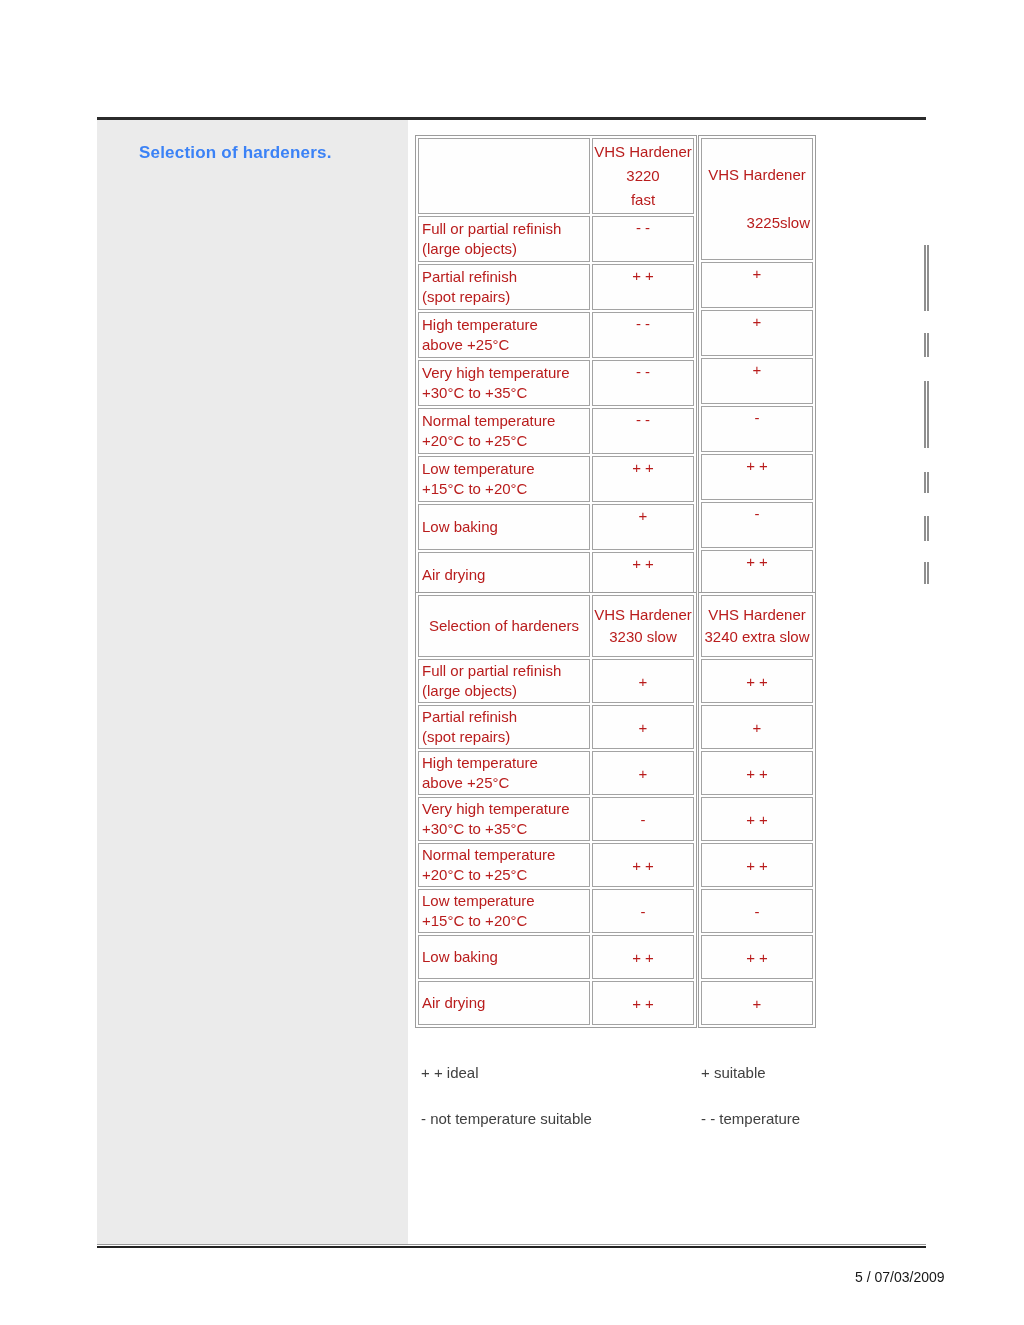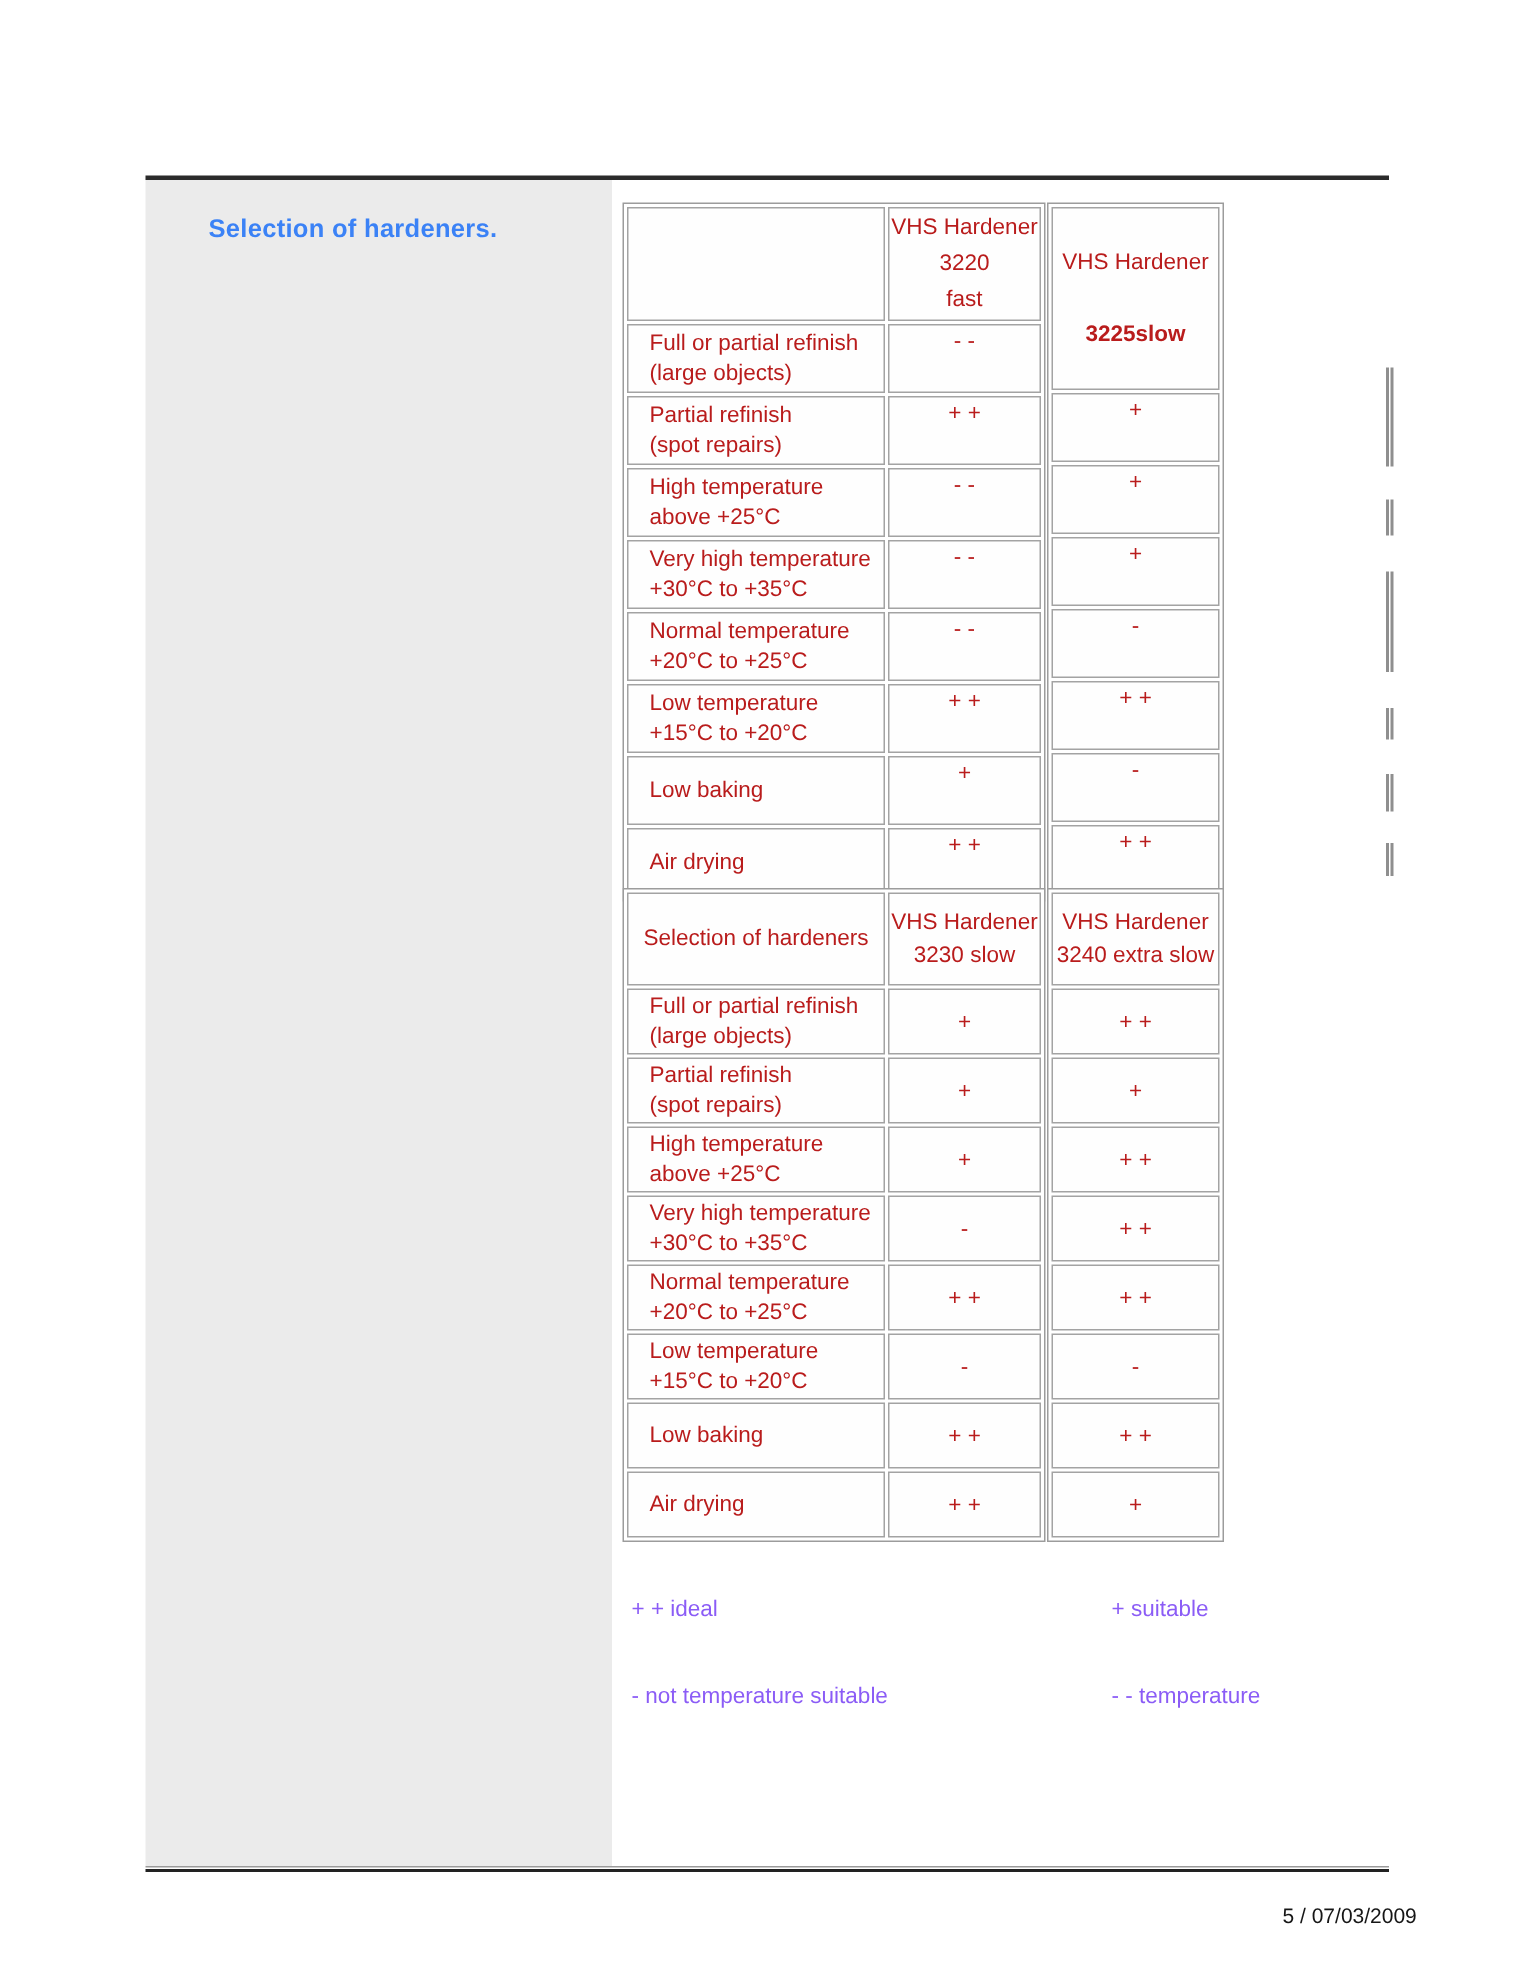--- a/index.html
+++ b/index.html
@@ -42,37 +42,37 @@
     font-weight: normal;
     color: #b91c1c;
     padding: 0;
   }
   .lbl-col  { width: 170px; }
   .rat-col  { width: 100px; }
   .side-col { width: 110px; }
 
   .hdr1 { height: 74px; vertical-align: middle; text-align: center; line-height: 24px; white-space: pre-line; }
   .hdr2 { height: 60px; vertical-align: middle; text-align: center; line-height: 22px; white-space: pre-line; }
-  .hdr-split { display: flex; justify-content: center; padding: 0 2px; line-height: 24px; font-weight: bold; }
+  .hdr-split { display: flex; justify-content: flex-end; padding: 0 2px; line-height: 24px; }
 
   td.lbl {
     height: 42px; vertical-align: middle; text-align: left;
-    padding-left: 14px; padding-right: 2px;
+    padding-left: 3px; padding-right: 2px;
     line-height: 20px; white-space: pre-line;
   }
   td.rat-top { height: 42px; vertical-align: top; text-align: center; padding-top: 2px; }
   td.rat-mid { height: 42px; vertical-align: middle; text-align: center; }
 
   
   .legend {
     left: 421px; top: 1064px;
     display: grid;
     grid-template-columns: 280px auto;
     row-gap: 28px;
-    font-size: 15px; color: #8b5cf6; line-height: 18px; gap: 40px;
+    font-size: 15px; color: #404040; line-height: 18px;
   }
 
   
   .page-footer { left: 855px; top: 1269px; font-size: 14px; color: #161616; }
 
   
   .change-bar {
     left: 924px; width: 1px;
     border-left: 2px solid #8f8f8f;
     border-right: 2px solid #8f8f8f;

